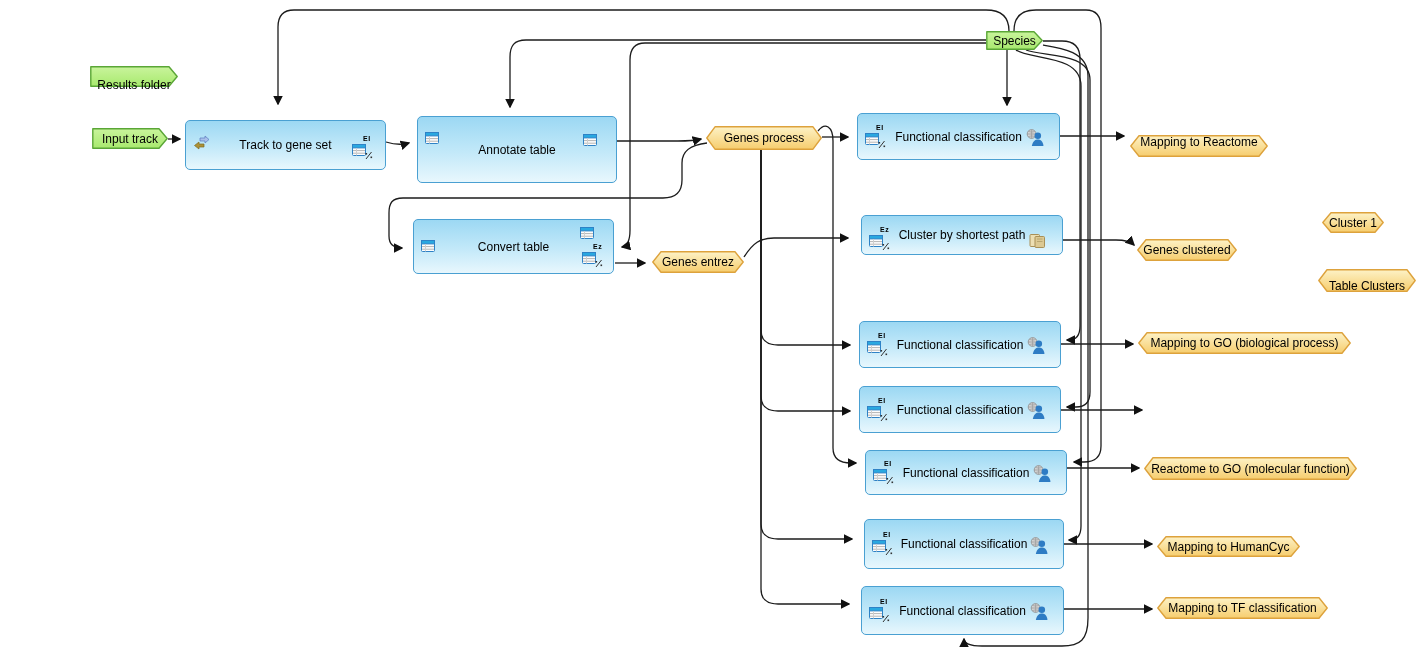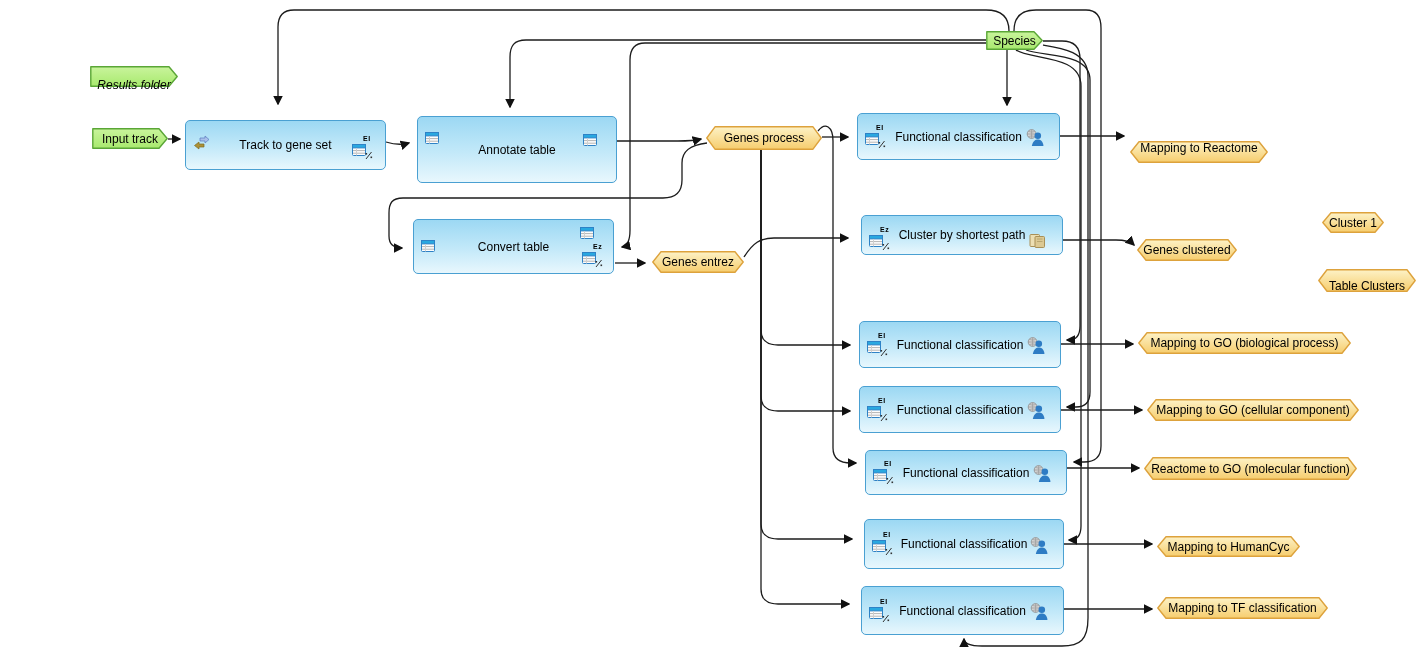--- a/index.html
+++ b/index.html
@@ -61,21 +61,21 @@
       <path d="M1060,136 H1124"></path>
       <path d="M1063,240 H1116 C1126,240 1131,242 1134,245"></path>
       <path d="M1061,344 H1133"></path>
       <path d="M1061,410 H1142"></path>
       <path d="M1067,468 H1139"></path>
       <path d="M1064,544 H1152"></path>
       <path d="M1064,609 H1152"></path>
     </g>
   </svg>
 
-<div class="node param" style="left: 90px; top: 66px; width: 88px; height: 37px; font-style: italic;">
+<div class="node param" style="left: 90px; top: 66px; width: 88px; height: 37px;">
       <svg class="shape-svg" width="88" height="21" viewBox="0 0 88 21">
         <polygon points="0.8,0.8 79,0.8 87.2,10.5 79,20.2 0.8,20.2" fill="url(#gradGreen)" stroke="#5aa636" stroke-width="1.4" stroke-linejoin="round"></polygon>
       </svg>
       <span class="lbl">Results folder</span>
     </div>
     <div class="node param" style="left: 92px; top: 128px; width: 76px; height: 21px;">
       <svg class="shape-svg" width="76" height="21" viewBox="0 0 76 21">
         <polygon points="0.8,0.8 67,0.8 75.2,10.5 67,20.2 0.8,20.2" fill="url(#gradGreen)" stroke="#5aa636" stroke-width="1.4" stroke-linejoin="round"></polygon>
       </svg>
       <span class="lbl">Input track</span>
@@ -204,21 +204,21 @@
       </span>
       <span class="icon" style="width: 22px; height: 24px; right: 11px; top: 15px;">
         <svg class="shape-svg" width="18" height="17" viewBox="0 0 18 17">
           <circle cx="5.6" cy="5" r="4.4" fill="#d2d2d2" stroke="#8a8a8a" stroke-width="0.8"></circle>
           <path d="M1.2,5 H10 M5.6,0.6 V9.4 M2.4,2 C4,3.4 7.2,3.4 8.8,2 M2.4,8 C4,6.6 7.2,6.6 8.8,8" stroke="#9a9a9a" stroke-width="0.7" fill="none"></path>
           <circle cx="11.8" cy="6.8" r="3.3" fill="#2e7cc4"></circle>
           <path d="M5.8,17 C7.2,11.6 9.6,10.6 11.8,10.6 C14,10.6 16.4,11.6 17.4,16 L17.4,17 Z" fill="#2e7cc4"></path>
         </svg>
       </span>
     </div>
-    <div class="node data" style="left: 1130px; top: 141px; width: 138px; height: 14px;">
+    <div class="node data" style="left: 1130px; top: 135px; width: 138px; height: 14px;">
       <svg class="shape-svg" width="138" height="22" viewBox="0 0 138 22">
         <polygon points="9,0.8 129,0.8 137.2,11.0 129,21.2 9,21.2 0.8,11.0" fill="url(#gradOrange)" stroke="#dda23c" stroke-width="1.4" stroke-linejoin="round"></polygon>
       </svg>
       <span class="lbl">Mapping to Reactome</span>
     </div>
     <div class="node process" style="left: 861px; top: 215px; width: 202px; height: 40px;">
       <span class="lbl">Cluster by shortest path</span>
       <span class="icon" style="width: 22px; height: 24px; left: 7px; top: 13px;">
         <span style="position:absolute;left:0;top:6px">
           <svg class="shape-svg" width="14" height="12" viewBox="0 0 14 12">
@@ -306,26 +306,20 @@
       </span>
       <span class="icon" style="width: 22px; height: 24px; right: 11px; top: 15px;">
         <svg class="shape-svg" width="18" height="17" viewBox="0 0 18 17">
           <circle cx="5.6" cy="5" r="4.4" fill="#d2d2d2" stroke="#8a8a8a" stroke-width="0.8"></circle>
           <path d="M1.2,5 H10 M5.6,0.6 V9.4 M2.4,2 C4,3.4 7.2,3.4 8.8,2 M2.4,8 C4,6.6 7.2,6.6 8.8,8" stroke="#9a9a9a" stroke-width="0.7" fill="none"></path>
           <circle cx="11.8" cy="6.8" r="3.3" fill="#2e7cc4"></circle>
           <path d="M5.8,17 C7.2,11.6 9.6,10.6 11.8,10.6 C14,10.6 16.4,11.6 17.4,16 L17.4,17 Z" fill="#2e7cc4"></path>
         </svg>
       </span>
     </div>
-    <div class="node data" style="left: 1147px; top: 399px; width: 212px; height: 22px;">
-      <svg class="shape-svg" width="212" height="22" viewBox="0 0 212 22">
-        <polygon points="9,0.8 203,0.8 211.2,11.0 203,21.2 9,21.2 0.8,11.0" fill="url(#gradOrange)" stroke="#dda23c" stroke-width="1.4" stroke-linejoin="round"></polygon>
-      </svg>
-      <span class="lbl">Mapping to GO (cellular component)</span>
-    </div>
     <div class="node process" style="left: 865px; top: 450px; width: 202px; height: 45px;">
       <span class="lbl">Functional classification</span>
       <span class="icon" style="width: 22px; height: 24px; left: 7px; top: 11.5px;">
         <span style="position:absolute;left:0;top:6px">
           <svg class="shape-svg" width="14" height="12" viewBox="0 0 14 12">
             <rect x="0.5" y="0.5" width="13" height="11" rx="1" fill="#fdfdfd" stroke="#2e82c6"></rect>
             <rect x="0.5" y="0.5" width="13" height="3.4" fill="#29a8e0" stroke="#2e82c6"></rect>
             <line x1="1" y1="6.6" x2="13" y2="6.6" stroke="#b4b4b4"></line>
             <line x1="1" y1="9.2" x2="13" y2="9.2" stroke="#b4b4b4"></line>
             <line x1="4.5" y1="4" x2="4.5" y2="11.5" stroke="#cfcfcf"></line>

